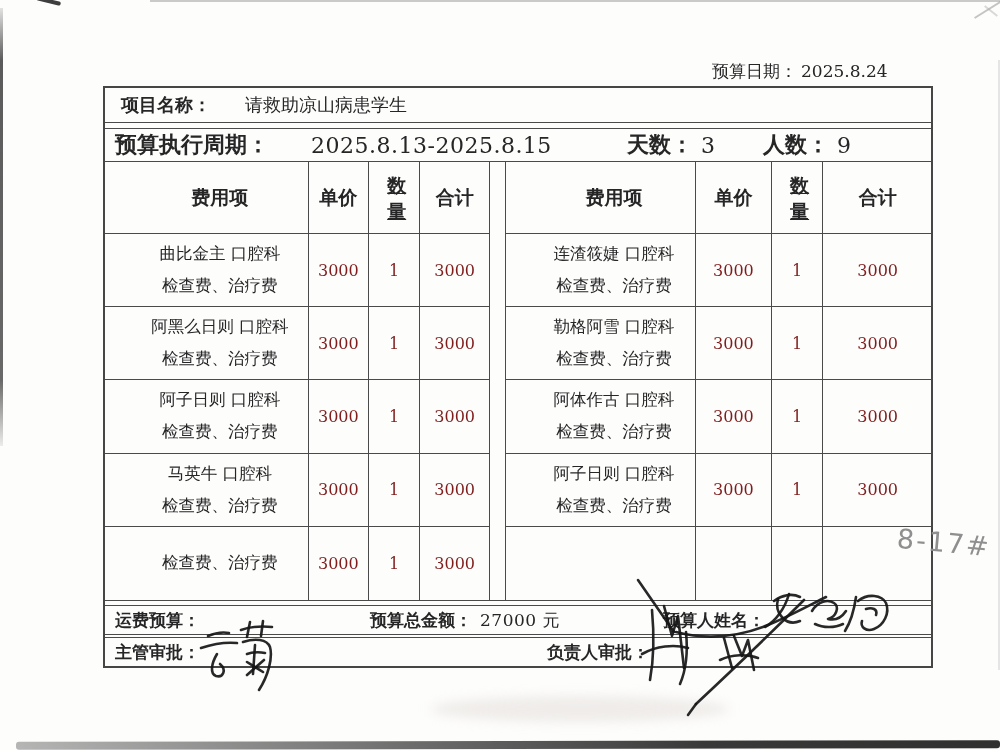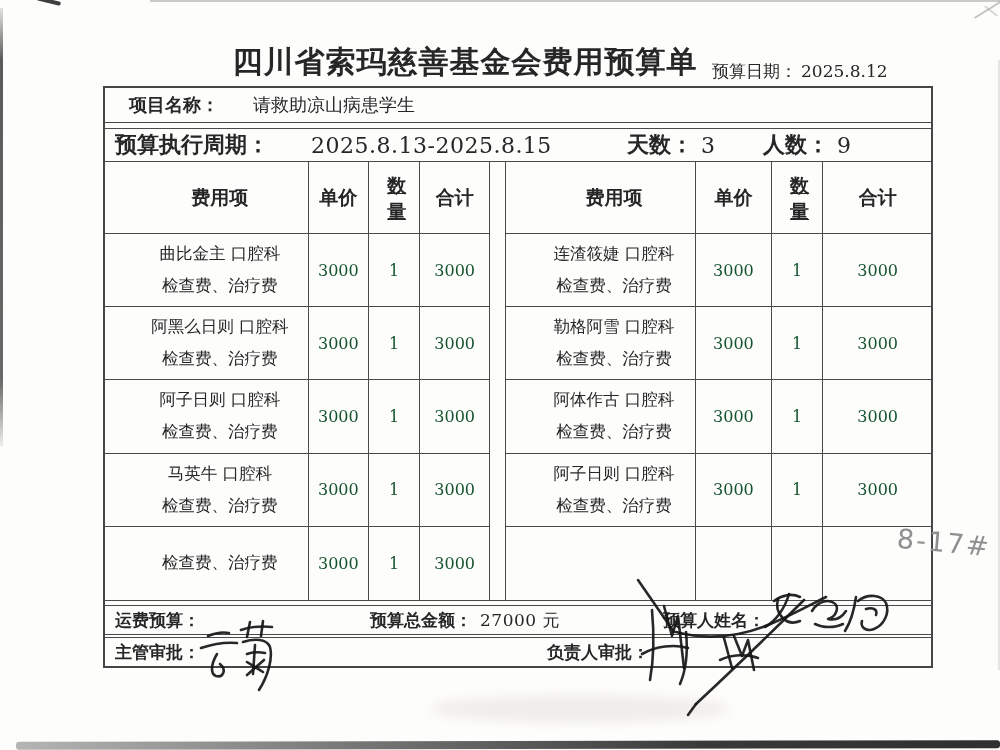--- a/index.html
+++ b/index.html
@@ -26,21 +26,21 @@
   
   .doc-title{position:absolute;left:215px;top:42px;width:500px;text-align:center;
     font-size:30px;font-weight:700;letter-spacing:1px;white-space:nowrap;}
   .doc-date{position:absolute;left:712px;top:60px;font-size:17px;white-space:nowrap;}
   .doc-date .v{margin-left:4px;font-family:"DejaVu Serif","Liberation Serif",serif;}
   
   .form{position:absolute;left:103px;top:86px;width:830px;height:582px;
     border:2px solid #464646;box-sizing:border-box;background:transparent;}
   .frow{display:flex;align-items:center;box-sizing:content-box;}
   .b-bot{border-bottom:1px solid var(--line);}
-  .row-project{height:34px;padding-left:24px;font-size:18px;}
+  .row-project{height:34px;padding-left:16px;font-size:18px;}
   .row-project .lab{font-weight:600;}
   .row-project .val{margin-left:34px;}
   .dspacer1{height:5px;}
   .row-period{height:32px;padding-left:10px;font-size:22px;}
   .row-period .lab{font-weight:600;}
   .row-period .val{margin-left:42px;letter-spacing:.5px;}
   .grp{display:flex;align-items:center;}
   .grp .lab2{font-weight:600;}
   .grp .v2{margin-left:8px;}
   .g-days{margin-left:75px;}
@@ -55,21 +55,21 @@
   .tr.hdr{height:72px;}
   .tr.data{height:73.2px;}
   .td{box-sizing:border-box;border-right:1px solid var(--line);display:flex;flex-direction:column;
       align-items:center;justify-content:center;text-align:center;}
   .td:last-child{border-right:none;}
   .lc1{width:190px;} .lc2{width:65px;} .lc3{width:55px;} .lc4{width:74px;}
   .rc1{width:174px;} .rc2{width:81px;} .rc3{width:55px;} .rc4{width:116px;}
   .th{font-size:19px;font-weight:600;}
   .th-qty-inner{width:24px;line-height:26px;word-break:break-all;text-align:right;text-decoration:underline;}
   .cell-name{font-size:16.5px;line-height:32px;white-space:nowrap;}
-  .num{font-size:16px;color:#14532d;}
+  .num{font-size:16px;color:#7f1d1d;}
   
   .dspacer2{height:4px;}
   .row-shipping{height:28px;padding-left:10px;font-size:17px;}
   .row-shipping .lab{font-weight:600;}
   .ml-total{margin-left:170px;}
   .v-amount{margin-left:8px;letter-spacing:.5px;}
   .ml-person{margin-left:103px;}
   .dspacer3{height:2px;}
   .row-approve{height:28px;padding-left:10px;font-size:17px;}
   .row-approve .lab{font-weight:600;}
@@ -88,23 +88,22 @@
 
   <div class="edge-top"></div>
   <div class="corner-tl-mark"></div>
   <div class="edge-left"></div>
   <div class="corner-tr-fold"></div>
   <div class="corner-tr-fold2"></div>
   <div class="edge-right"></div>
   <div class="edge-bottom"></div>
   <div class="smudge"></div>
 
-  <div class="doc-title">四川省索玛慈善基金会费用预算单</div>
   <div class="doc-date">
-    <span>预算日期：</span><span class="v">2025.8.12</span>
+    <span>预算日期：</span><span class="v">2025.8.24</span>
   </div>
 
   <div class="form">
 
     <div class="frow row-project b-bot">
       <span class="lab">项目名称：</span>
       <span class="val">请救助凉山病患学生</span>
     </div>
     <div class="dspacer1 b-bot"></div>
 

